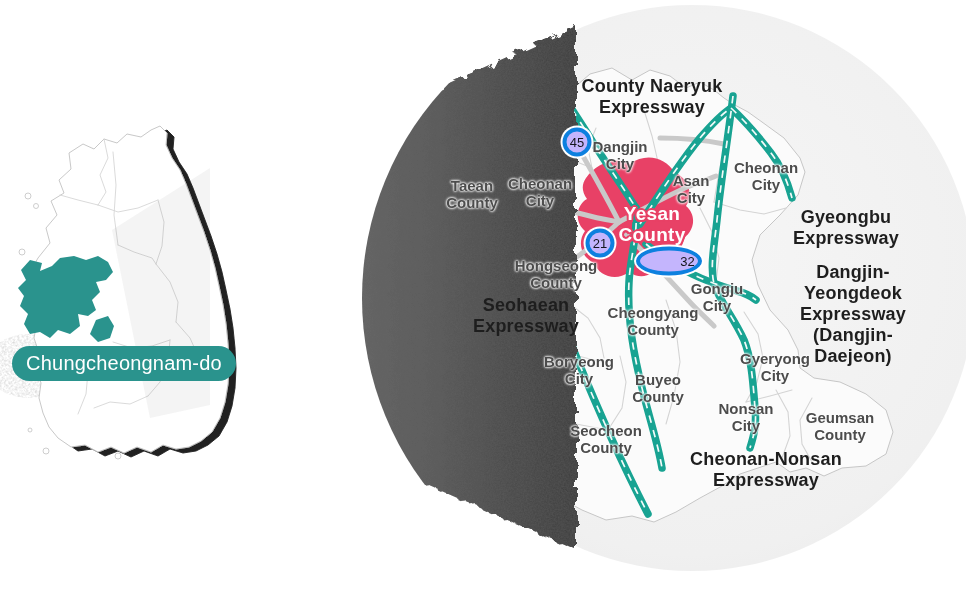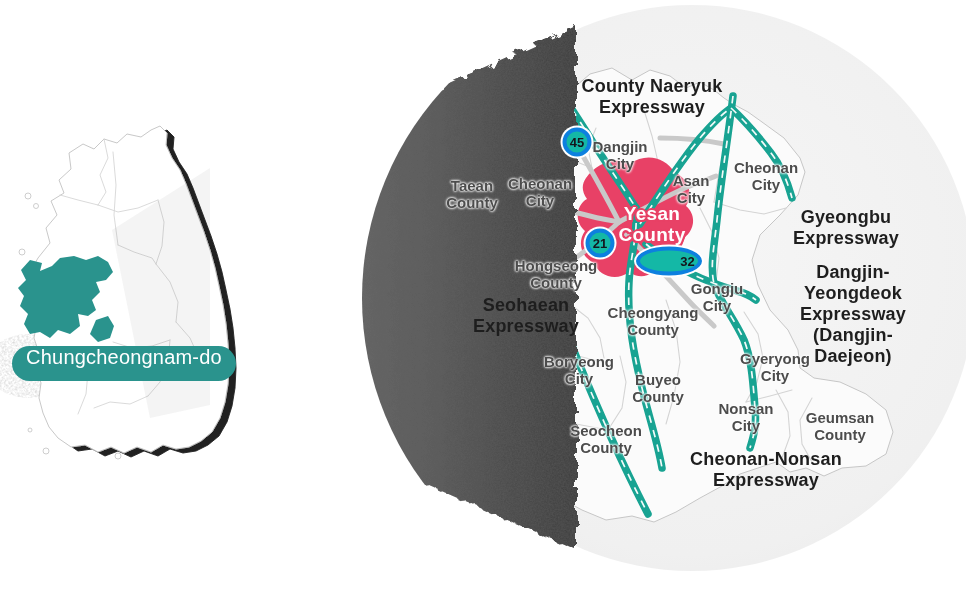--- a/index.html
+++ b/index.html
@@ -28,30 +28,30 @@
     color:#ffffff;text-align:center;white-space:pre-line;
     text-shadow:
       -2px 0 0 var(--pink-highlight,#e84166), 2px 0 0 var(--pink-highlight,#e84166),
       0 -2px 0 var(--pink-highlight,#e84166), 0 2px 0 var(--pink-highlight,#e84166),
       -1.5px -1.5px 0 var(--pink-highlight,#e84166), 1.5px -1.5px 0 var(--pink-highlight,#e84166),
       -1.5px 1.5px 0 var(--pink-highlight,#e84166), 1.5px 1.5px 0 var(--pink-highlight,#e84166);
   }
   .route-badge{
     position:absolute;transform:translate(-50%,-50%);
     width:21px;height:21px;border-radius:50%;
-    background:#14b8a6;border:4.5px solid var(--badge-blue,#0d80df);
+    background:#c4b5fd;border:4.5px solid var(--badge-blue,#0d80df);
     box-shadow:0 0 0 2px #ffffff;
     display:flex;align-items:center;justify-content:center;
-    font-size:13px;font-weight:700;color:#15161c;
+    font-size:13px;font-weight:400;color:#15161c;
   }
   .pill{
     position:absolute;left:12px;top:346px;width:224px;height:35px;
     border-radius:18px;background:var(--teal-region,#2a938d);
     color:#ffffff;font-size:20px;font-weight:500;letter-spacing:.2px;
-    display:flex;align-items:flex-start;justify-content:center;
+    display:flex;align-items:center;justify-content:center;
   }
 </style>
 </head>
 <body>
 
 <div class="stage">
 
 <svg class="scene" width="966" height="601" viewBox="0 0 966 601">
   <defs>
     <clipPath id="beamClip">

